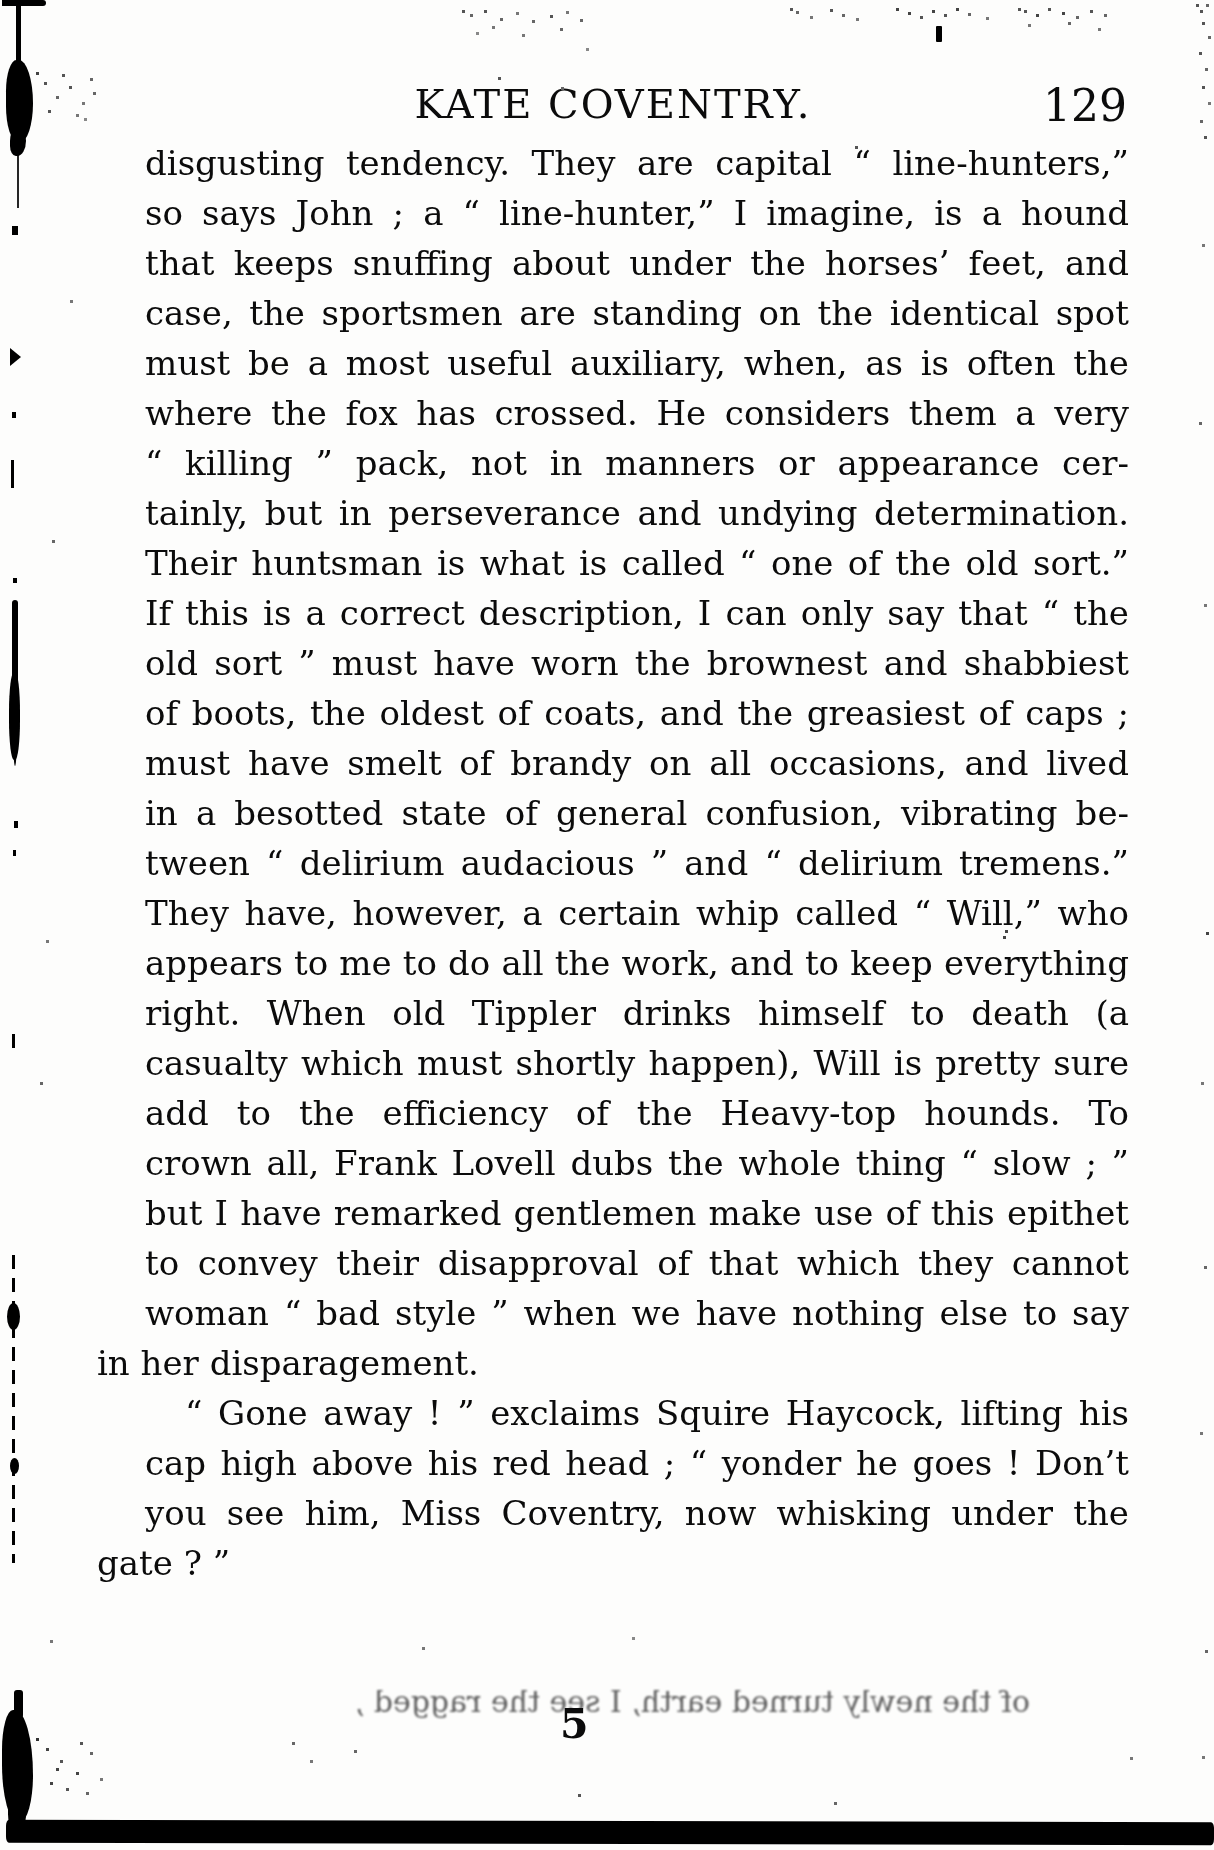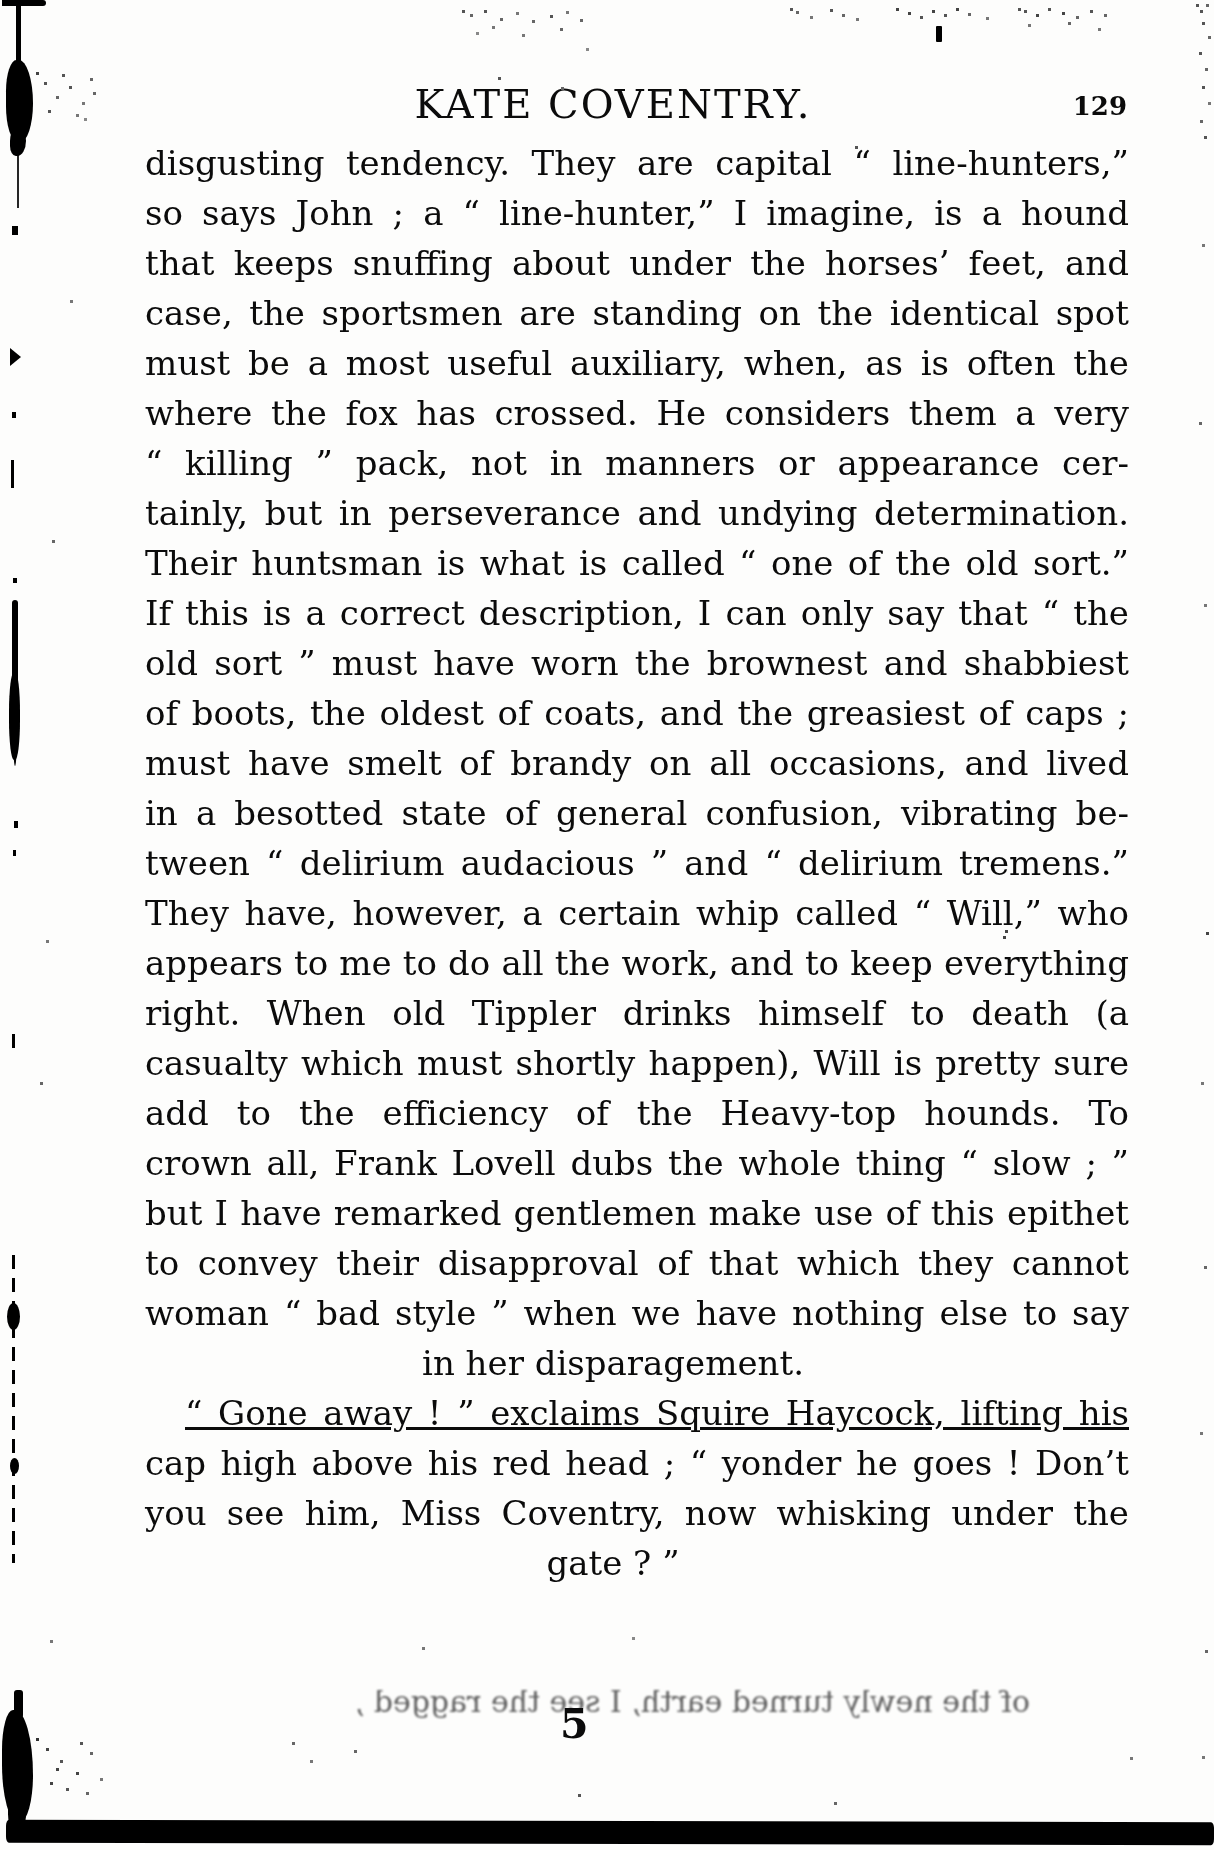--- a/index.html
+++ b/index.html
@@ -10,34 +10,34 @@
     overflow:hidden;
     font-family:"DejaVu Serif", serif;
     color:#0b0b0b;
   }
   
   .hdr{position:absolute;left:97px;top:80px;width:1032px;height:52px;}
   .hdr-title{
     text-align:center;font-size:40px;letter-spacing:2px;line-height:48px;
     font-weight:normal;
   }
-  .hdr-num{position:absolute;right:2px;top:4px;font-size:26px;line-height:44px;font-weight:bold;}
+  .hdr-num{position:absolute;right:2px;top:4px;font-size:44px;line-height:44px;}
   
   .text-block{
     position:absolute;left:97px;top:138px;width:1032px;
     font-size:34px;line-height:50px;
   }
   .line{
     height:50px;white-space:nowrap;overflow:visible;
-    text-align:center;
+    text-align:left;
   }
   .line.j{
     text-align:justify;text-align-last:justify;text-justify:inter-word;margin-left:48px;
   }
-  .line.indent{text-indent:40px;text-decoration:underline;}
+  .line.indent{text-indent:40px;}
   
   .bleed{
     position:absolute;left:250px;top:1684px;width:780px;
     font-size:30px;color:#3c3c3c;
     transform:scaleX(-1);
     filter:blur(1.1px);
     opacity:.82;
     white-space:nowrap;
   }
   .sig{

